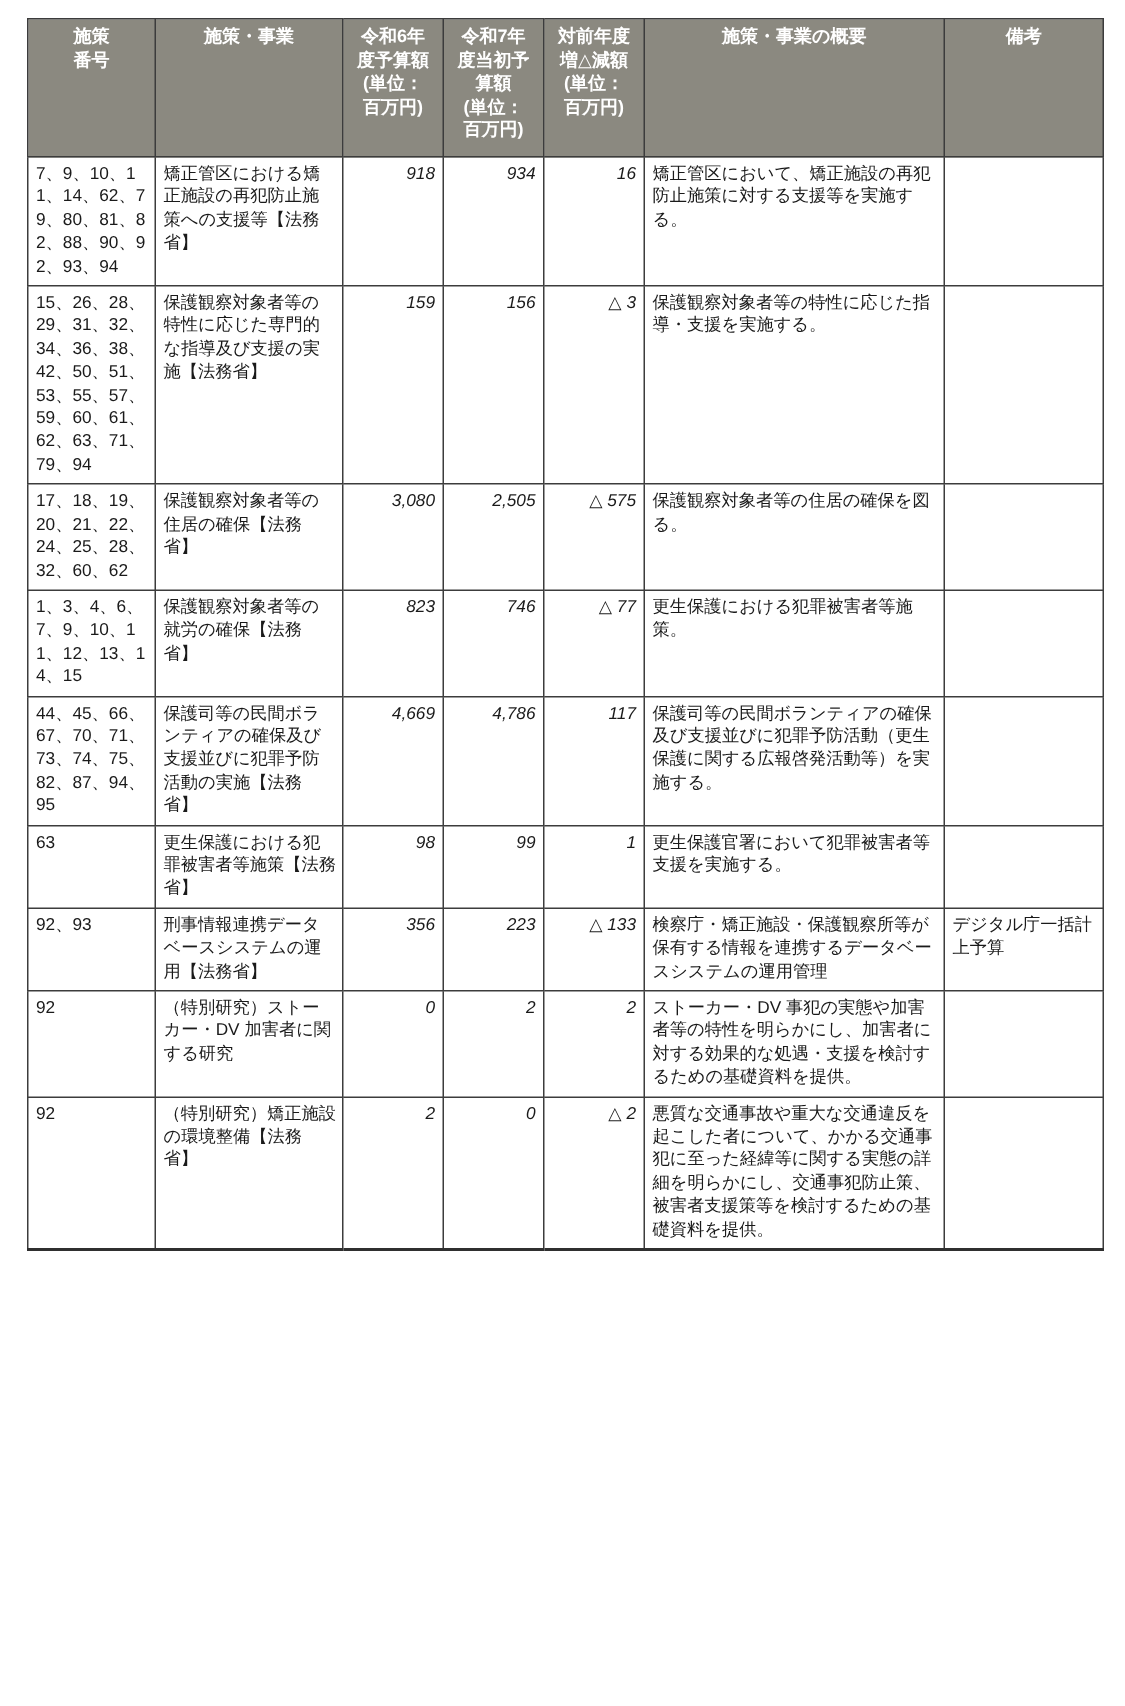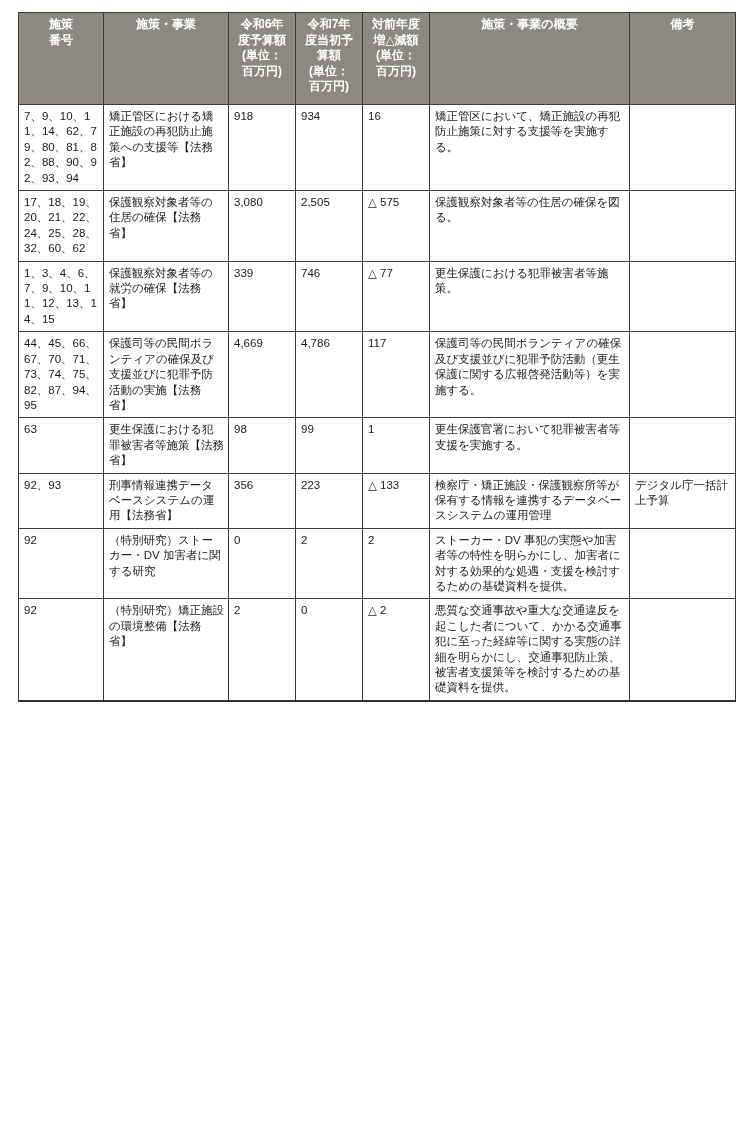--- a/index.html
+++ b/index.html
@@ -63,24 +63,25 @@
   col.c-r7      { width: 67px; }
   col.c-diff    { width: 67px; }
   col.c-desc    { width: 200px; }
   col.c-note    { width: 106px; }
 
   tbody td {
     padding: 4px 4px 4px 5px;
     font-size: 11.5px;
   }
   td.num {
-    text-align: left;
+    text-align: right;
     padding-right: 5px;
     white-space: nowrap;
     font-variant-numeric: tabular-nums;
+    font-style: italic;
   }
   td.code {
     padding-left: 5px;
     word-break: break-all;
     margin-top: 19px;
   }
   td.txt {
     word-break: break-all;
   }
   tbody tr:last-child td {
@@ -141,32 +142,41 @@
         <tr>
           <td class="code">7、9、10、11、14、62、79、80、81、82、88、90、92、93、94</td>
           <td class="txt">矯正管区における矯正施設の再犯防止施策への支援等【法務省】</td>
           <td class="num">918</td>
           <td class="num">934</td>
           <td class="num">16</td>
           <td class="txt">矯正管区において、矯正施設の再犯防止施策に対する支援等を実施する。</td>
           <td class="txt"></td>
         </tr>
         <tr>
+          <td class="code">15、26、28、29、31、32、34、36、38、42、50、51、53、55、57、59、60、61、62、63、71、79、94</td>
+          <td class="txt">保護観察対象者等の特性に応じた専門的な指導及び支援の実施【法務省】</td>
+          <td class="num">159</td>
+          <td class="num">156</td>
+          <td class="num">△ 3</td>
+          <td class="txt">保護観察対象者等の特性に応じた指導・支援を実施する。</td>
+          <td class="txt"></td>
+        </tr>
+        <tr>
           <td class="code">17、18、19、20、21、22、24、25、28、32、60、62</td>
           <td class="txt">保護観察対象者等の住居の確保【法務省】</td>
           <td class="num">3,080</td>
           <td class="num">2,505</td>
           <td class="num">△ 575</td>
           <td class="txt">保護観察対象者等の住居の確保を図る。</td>
           <td class="txt"></td>
         </tr>
         <tr>
           <td class="code">1、3、4、6、7、9、10、11、12、13、14、15</td>
           <td class="txt">保護観察対象者等の就労の確保【法務省】</td>
-          <td class="num">339</td>
+          <td class="num">823</td>
           <td class="num">746</td>
           <td class="num">△ 77</td>
           <td class="txt">更生保護における犯罪被害者等施策。</td>
           <td class="txt"></td>
         </tr>
         <tr>
           <td class="code">44、45、66、67、70、71、73、74、75、82、87、94、95</td>
           <td class="txt">保護司等の民間ボランティアの確保及び支援並びに犯罪予防活動の実施【法務省】</td>
           <td class="num">4,669</td>
           <td class="num">4,786</td>

